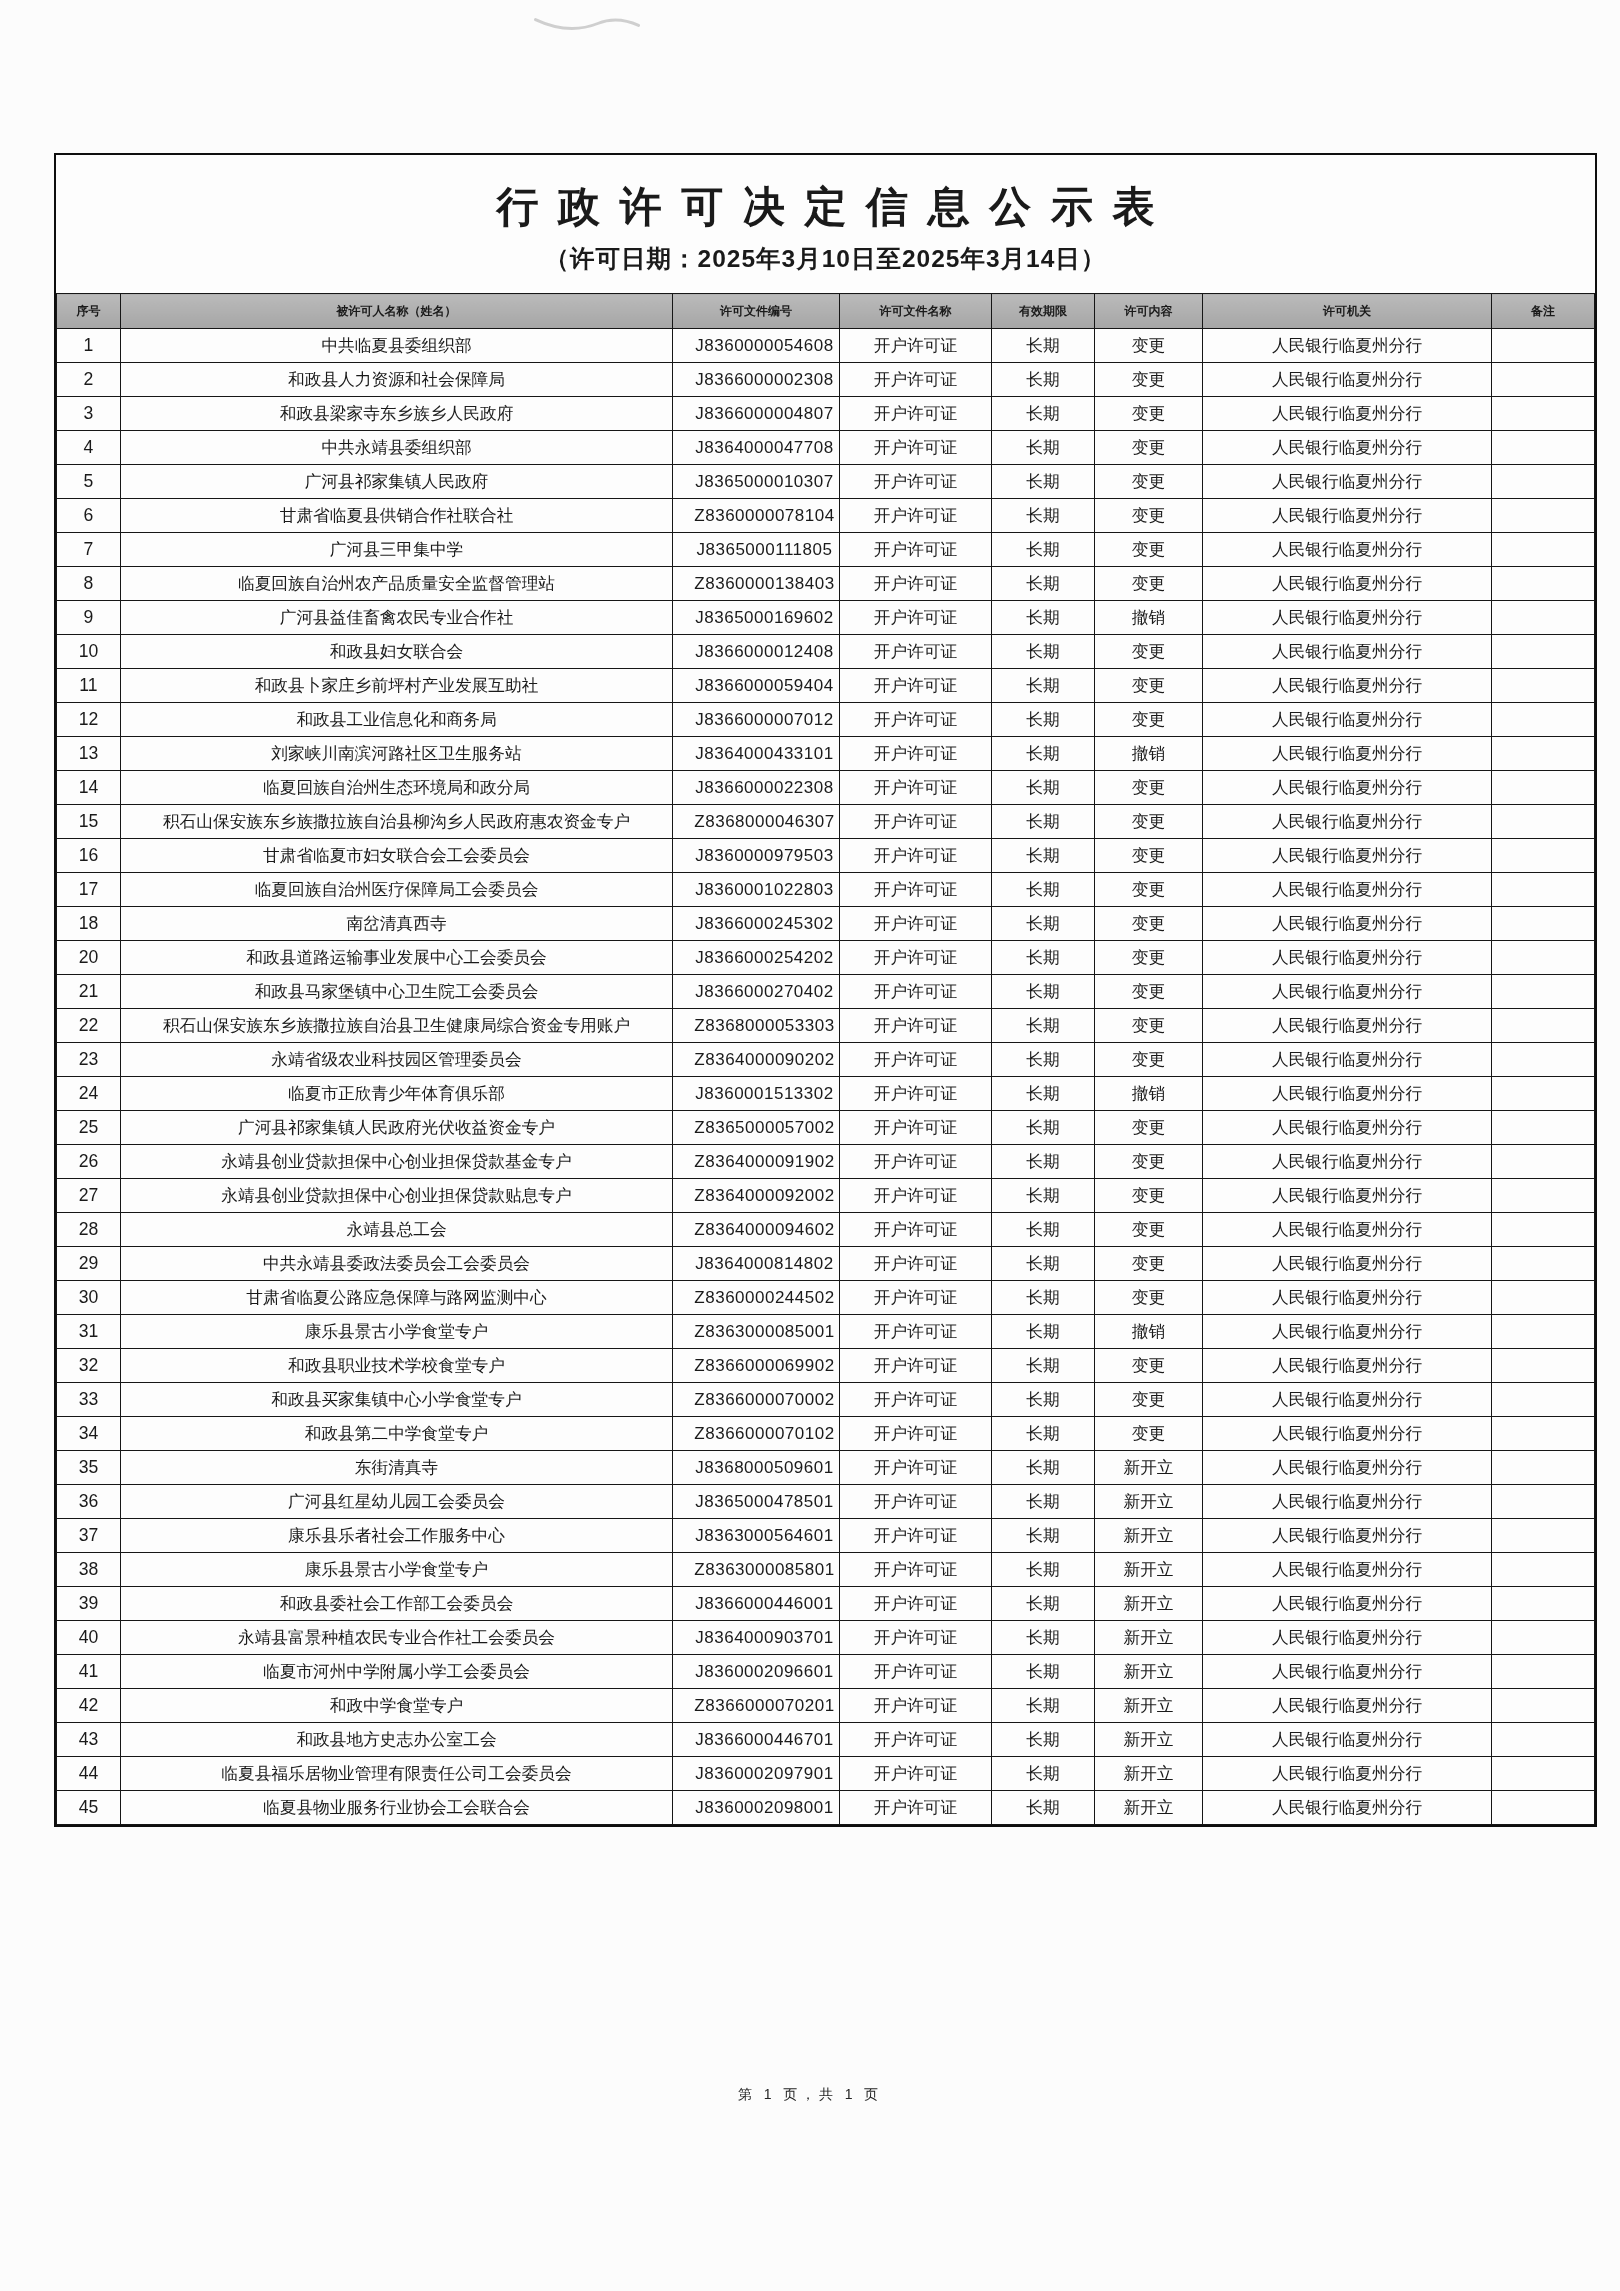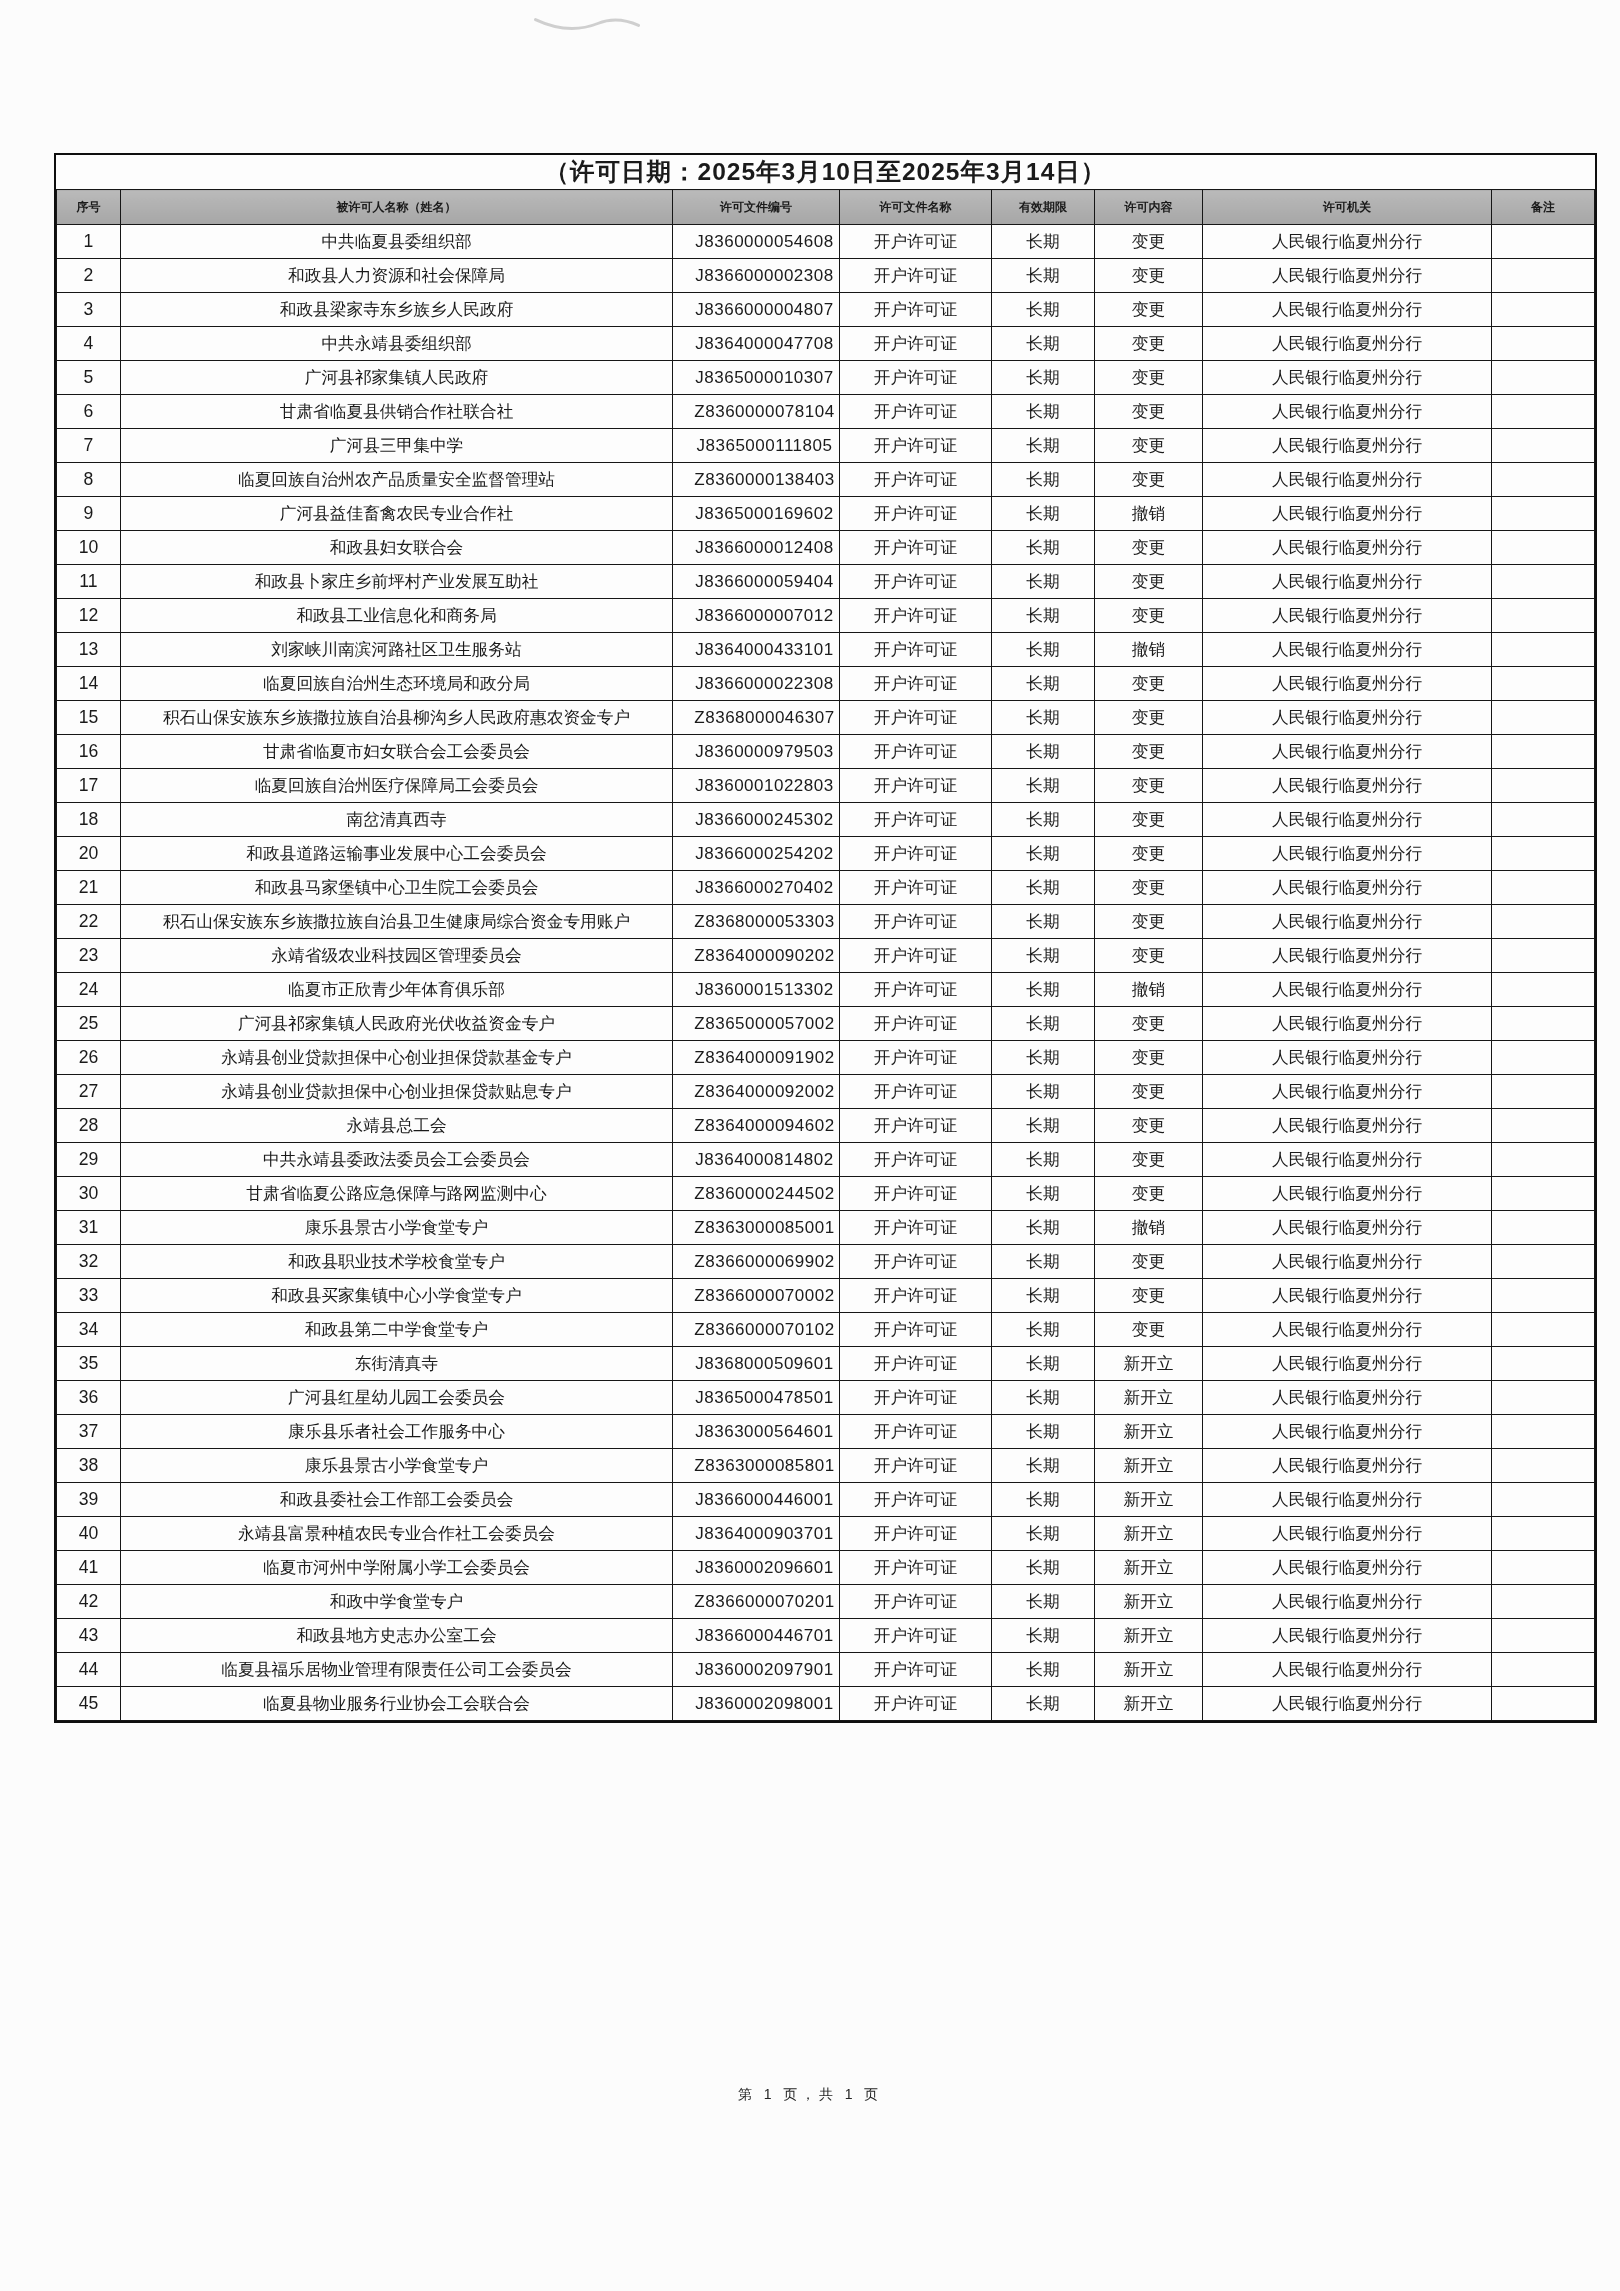--- a/index.html
+++ b/index.html
@@ -20,21 +20,21 @@
   .title {
     text-align:center;
     font-size:42px; font-weight:bold;
     letter-spacing:19.6px; text-indent:19.6px;
     margin:23.5px 0 7.8px 0;
   }
   .subtitle {
     text-align:center;
     font-size:24.5px; font-weight:bold;
     letter-spacing:1px;
-    margin:0 0 1px 0;
+    margin:0 0 18px 0;
   }
   table { width:100%; border-collapse:collapse; table-layout:fixed; }
   th, td {
     border:1.6px solid #161616;
     text-align:center; vertical-align:middle;
     overflow:hidden; white-space:nowrap;
     padding:0 2px;
   }
   thead th {
     background:linear-gradient(180deg,#bababa,#a6a6a6);
@@ -50,20 +50,21 @@
   }
 </style>
 </head>
 <body>
 
 <svg class="scan-artifact" width="118" height="35" viewBox="0 0 120 36">
   <path d="M6 14 Q 40 30, 70 18 Q 90 10, 112 20" fill="none" stroke="#9a9a9a" stroke-width="3" stroke-linecap="round"></path>
 </svg>
 
 <div class="doc-box">
+  <div class="title">行政许可决定信息公示表</div>
   <div class="subtitle">（许可日期：2025年3月10日至2025年3月14日）</div>
   <table>
     <colgroup>
       <col style="width:64px">
         <col style="width:552px">
         <col style="width:167px">
         <col style="width:152px">
       <col style="width:103px">
         <col style="width:108px">
         <col style="width:289px">

